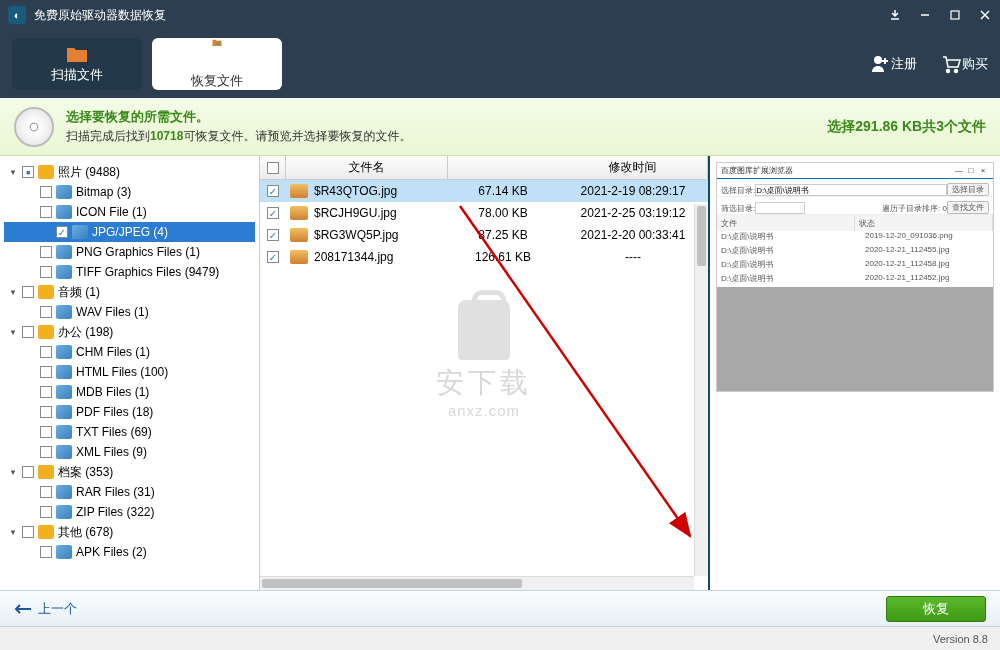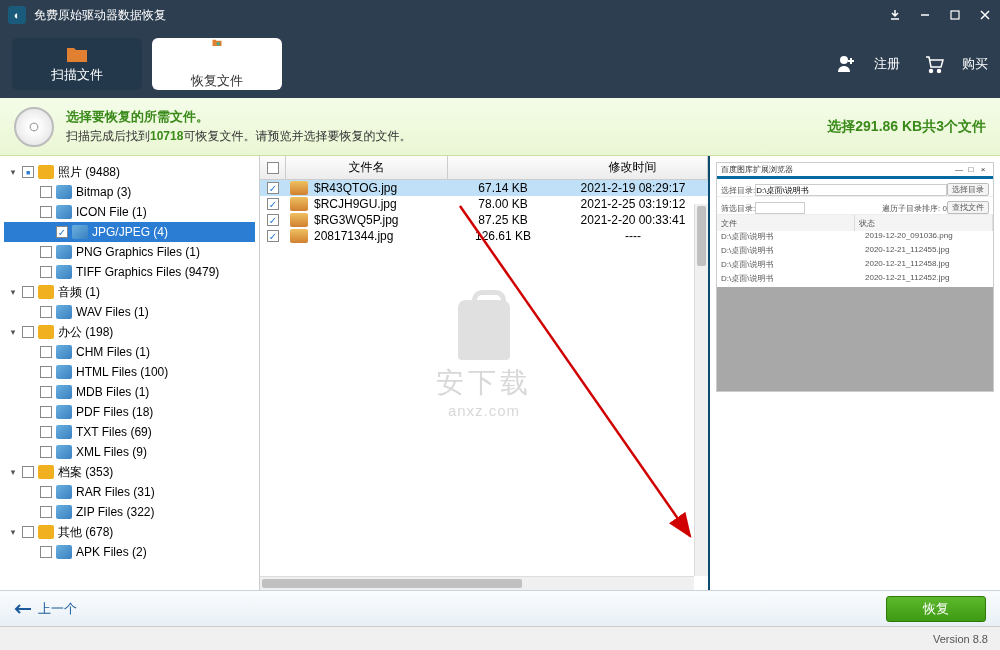--- a/index.html
+++ b/index.html
@@ -10,21 +10,21 @@
 .titlebar .spacer { flex: 1; }
 .titlebar .winbtn { width: 30px; height: 30px; display: flex; align-items: center; justify-content: center; cursor: pointer; }
 .titlebar .winbtn svg { width: 12px; height: 12px; }
 
 .header { height: 68px; background: #2c3e50; display: flex; align-items: center; padding: 0 12px; }
 .tab { width: 130px; height: 52px; border-radius: 6px; display: flex; flex-direction: column; align-items: center; justify-content: center; font-size: 13px; cursor: pointer; margin-right: 10px; gap: 2px; }
 .tab-inactive { background: #23394b; color: #fff; }
 .tab-active { background: #fff; color: #333; gap: 25px; }
 .tab .ticon { width: 24px; height: 20px; }
 .header .spacer { flex: 1; }
-.hbtn { color: #fff; font-size: 13px; display: flex; align-items: center; gap: 18px; margin-left: 24px; cursor: pointer; }
+.hbtn { color: #fff; font-size: 13px; display: flex; align-items: center; gap: 1px; margin-left: 24px; cursor: pointer; }
 .hbtn svg { width: 20px; height: 20px; }
 
 .infobar { height: 58px; background: linear-gradient(#f4fce8, #eaf7d4); border-bottom: 1px solid #cbe0a7; display: flex; align-items: center; padding: 0 14px; }
 .infobar .disc { width: 40px; height: 40px; border-radius: 20px; border: 2px solid #bcbcbc; background: radial-gradient(circle at 50% 50%, #fff 12%, #999 13%, #fff 20%, #ddd 100%); margin-right: 12px; }
 .infobar .msg { font-size: 12px; color: #333; line-height: 1.6; }
 .infobar .msg .ttl { color: #3a8a1a; font-weight: bold; font-size: 13px; }
 .infobar .msg .cnt { color: #3a8a1a; font-weight: bold; }
 .infobar .sel { margin-left: auto; color: #3a8a1a; font-weight: bold; font-size: 14px; }
 
 .main { position: absolute; top: 156px; bottom: 60px; left: 0; right: 0; display: flex; background: #fff; }
@@ -41,40 +41,40 @@
 .ficon.file { background: linear-gradient(135deg,#6ab0e0,#3a80c0); border-radius: 2px; }
 
 .center { flex: 1; display: flex; flex-direction: column; border-right: 2px solid #0c4a6e; position: relative; }
 .chead { height: 24px; background: linear-gradient(#fdfdfd,#ececec); border-bottom: 1px solid #ccc; display: flex; font-size: 12px; }
 .chead .hc { border-right: 1px solid #ccc; display: flex; align-items: center; justify-content: center; }
 .hc.cbox { width: 26px; }
 .hc.name { flex: 1; }
 .hc.size { width: 110px; margin-top: 30px; }
 .hc.time { width: 150px; }
 .rows { flex: 1; overflow: auto; position: relative; }
-.frow { height: 16px; display: flex; align-items: center; font-size: 12px; text-align: center; }
+.frow { height: 22px; display: flex; align-items: center; font-size: 12px; text-align: center; }
 .frow.sel { background: #bfe0f7; }
 .frow .c { display: flex; align-items: center; }
 .frow .c.cbox { width: 26px; justify-content: center; }
 .frow .c.name { flex: 1; gap: 6px; padding-left: 4px; }
 .frow .c.size { width: 110px; justify-content: center; }
 .frow .c.time { width: 150px; justify-content: center; }
 .thumb { width: 18px; height: 14px; background: linear-gradient(#f0c060, #d08030); border-radius: 2px; }
 
 .watermark { position: absolute; top: 120px; left: 50%; transform: translateX(-50%); color: #d8d8d8; text-align: center; pointer-events: none; }
 .watermark .wicon { width: 52px; height: 60px; background: #e0e0e0; border-radius: 8px 8px 4px 4px; margin: 0 auto 4px; position: relative; }
 .watermark .wicon::before { content: ""; position: absolute; top: -10px; left: 14px; width: 24px; height: 14px; border: 5px solid #e0e0e0; border-bottom: none; border-radius: 10px 10px 0 0; }
 .watermark .t1 { font-size: 28px; letter-spacing: 4px; }
 .watermark .t2 { font-size: 15px; letter-spacing: 1px; }
 
 .arrow { position: absolute; top: 0; left: 0; pointer-events: none; }
 
 .preview { width: 290px; padding: 6px; }
 .pwin { border: 1px solid #ccc; background: #a8a8a8; height: 230px; display: flex; flex-direction: column; font-size: 8px; }
-.pwin .ptb { height: 16px; background: #fff; border-bottom: 3px solid #0369a1; display: flex; align-items: center; padding: 0 4px; color: #333; }
+.pwin .ptb { height: 16px; background: #fff; border-bottom: 1px solid #0369a1; display: flex; align-items: center; padding: 0 4px; color: #333; }
 .pwin .ptb .sp { flex: 1; }
 .pwin .ptb .pb { width: 12px; text-align: center; }
 .pwin .prow { height: 18px; background: #fff; border-bottom: 1px solid #eee; display: flex; align-items: flex-end; padding: 0 4px; gap: 0; color: #555; }
 .pwin .prow .pbtn { border: 1px solid #bbb; padding: 0 4px; border-radius: 2px; background: #f4f4f4; }
 .pwin .prow input { height: 12px; font-size: 8px; border: 1px solid #ccc; }
 .pwin .phead { height: 16px; background: #f4f4f4; display: flex; color: #555; }
 .pwin .phead span { flex: 1; padding-left: 4px; border-right: 1px solid #ddd; display: flex; align-items: center; }
 .pwin .plist { background: #fff; }
 .pwin .plr { height: 14px; display: flex; padding: 0 4px; color: #555; }
 .pwin .plr span:first-child { flex: 1; }

